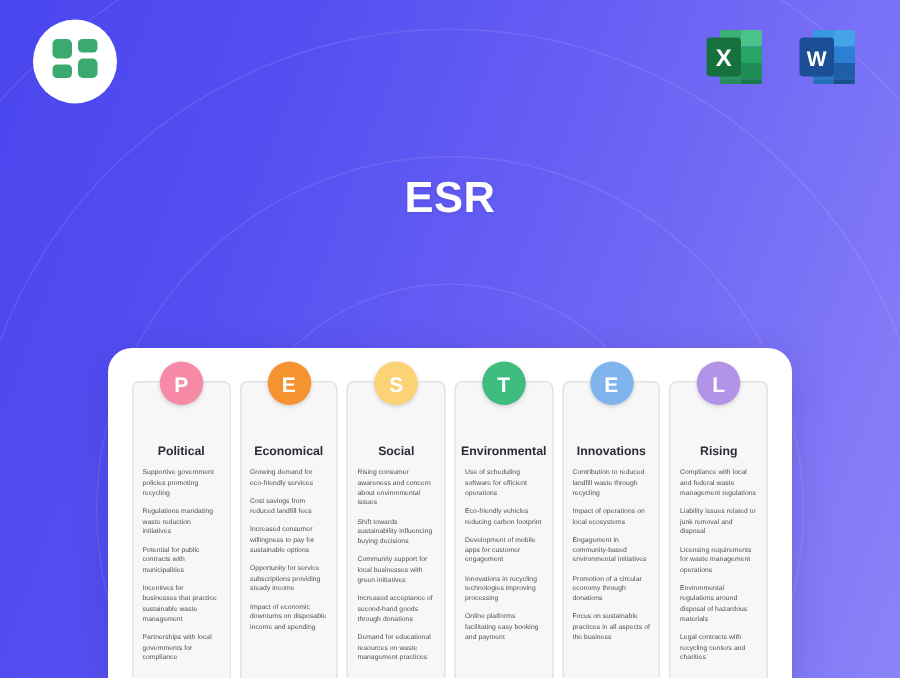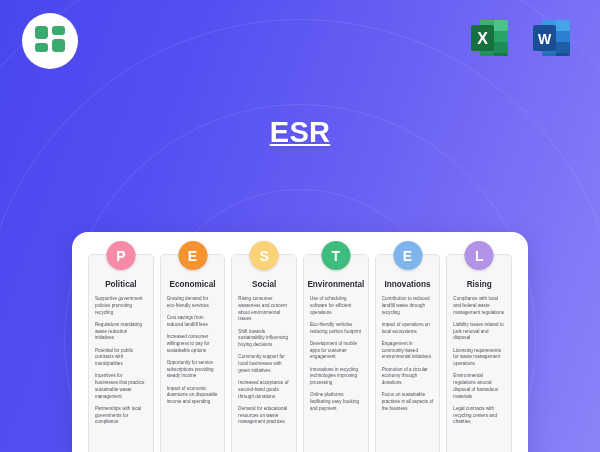--- a/index.html
+++ b/index.html
@@ -38,21 +38,21 @@
     position:absolute;right:24px;top:14px;display:flex;gap:14px;align-items:flex-start;
   }
   .off{width:48px;height:48px;position:relative;}
   .off svg{display:block;}
 
   
   #title{
     position:absolute;left:0;right:0;top:116px;text-align:center;color:#fff;
     text-shadow:0 1px 2px rgba(40,30,140,.18);
   }
-  #title .l1{font-size:29px;font-weight:700;letter-spacing:.3px;line-height:1.16;text-decoration:underline;}
+  #title .l1{font-size:29px;font-weight:700;letter-spacing:.3px;line-height:1.16;}
   #title .l2{font-size:29px;font-weight:700;letter-spacing:.3px;line-height:1.35;}
 
   
   #panel{
     position:absolute;left:72px;top:232px;width:456px;height:250px;
     background:#ffffff;border-radius:16px 16px 0 0;
     box-shadow:0 6px 26px rgba(40,30,120,.20);
   }
   #grid{
     position:absolute;left:16px;top:22px;right:16px;bottom:0;
@@ -64,21 +64,21 @@
     display:flex;flex-direction:column;
   }
   .badge{
     position:absolute;left:50%;top:-14px;transform:translateX(-50%);
     width:29px;height:29px;border-radius:50%;
     display:flex;align-items:center;justify-content:center;
     color:#fff;font-size:14px;font-weight:700;
     box-shadow:0 1px 3px rgba(0,0,0,.16);
   }
   .col-title{
-    margin-top:25px;text-align:center;font-size:8.2px;font-weight:700;color:#2b2b33;
+    margin-top:41px;text-align:center;font-size:8.2px;font-weight:700;color:#2b2b33;
     padding:0 2px 7px;
   }
   .items{padding:0 6px;display:flex;flex-direction:column;gap:5.5px;}
   .item{
     font-size:4.5px;line-height:1.5;color:#4d4d57;
     letter-spacing:.05px;
   }
 </style>
 </head>
 <body>

